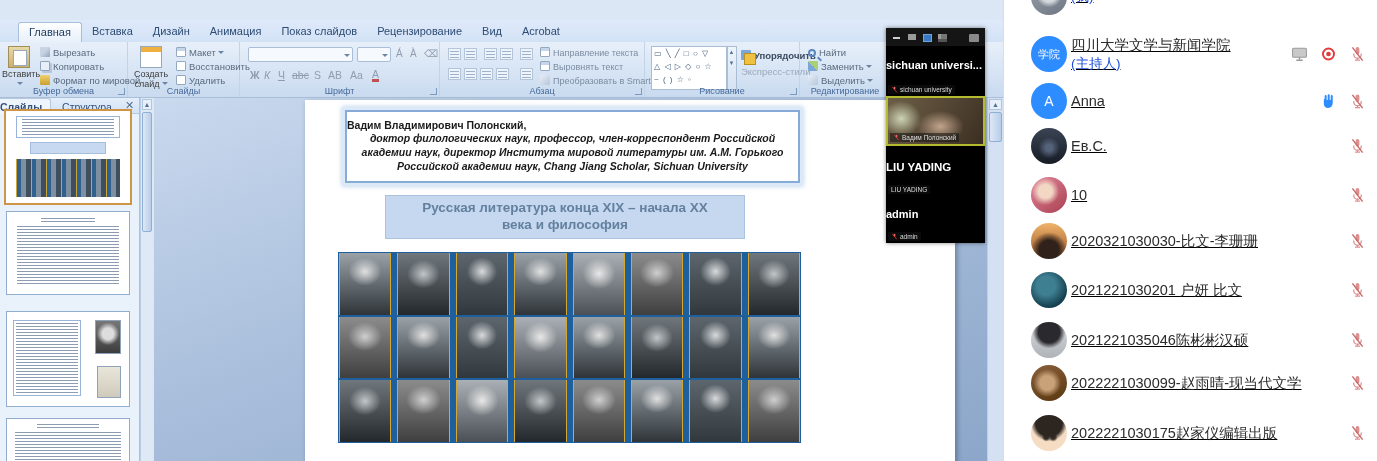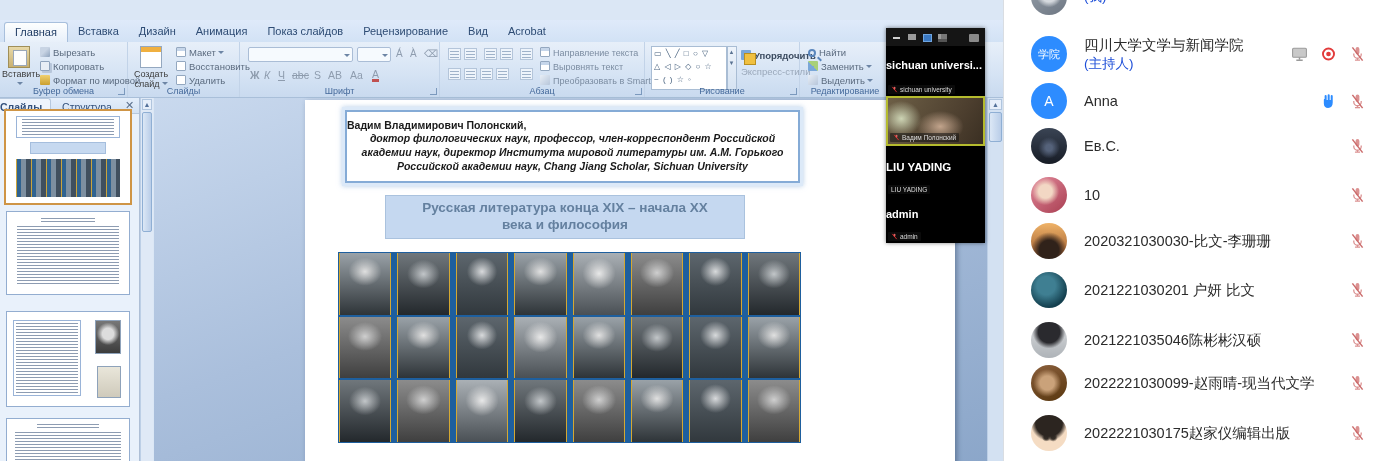--- a/index.html
+++ b/index.html
@@ -23,21 +23,21 @@
   .winbtn { position:absolute; top:4px; width:22px; height:13px; }
   #btn-min { right:78px; } #btn-min::after { content:""; position:absolute; left:6px; top:8px; width:9px; height:2px; background:#8b8b8b; }
   #btn-max { right:48px; } #btn-max::after { content:""; position:absolute; left:6px; top:2px; width:9px; height:8px; border:2px solid #8b8b8b; }
   #btn-close { right:20px; } #btn-close::before,#btn-close::after { content:""; position:absolute; left:10px; top:1px; width:2px; height:11px; background:#8b8b8b; }
   #btn-close::before { transform:rotate(45deg); } #btn-close::after { transform:rotate(-45deg); }
 
   
   #tabrow { position:absolute; left:0; top:20px; width:1003px; height:22px; background:linear-gradient(#dfeafa,#d2e2f5); }
   .rtab { float:left; margin-top:2px; padding:3px 10px 4px; font-size:11px; color:#2e4c74; }
   .rtab.active { background:linear-gradient(#fdfefe,#e8f0fa); border:1px solid #a8bfdc; border-bottom:none; border-radius:3px 3px 0 0; color:#1f3least; color:#1f3b63; }
-  #tabrow .rtab:first-child { margin-left:4px; }
+  #tabrow .rtab:first-child { margin-left:18px; }
 
   
   #ribbon { position:absolute; left:0; top:42px; width:1003px; height:56px;
     background:linear-gradient(#e7eff9,#d5e3f4 60%,#c9daef); border-bottom:1px solid #a9bfd9; }
   .rgroup { position:absolute; top:0; height:55px; border-right:1px solid #c2d3e8; }
   .rg-label { position:absolute; left:0; right:0; bottom:1px; text-align:center; font-size:9px; color:#44699a; }
   .launcher { position:absolute; right:2px; bottom:2px; width:7px; height:7px; border-right:1px solid #7b99bd; border-bottom:1px solid #7b99bd; }
   .bigbtn { position:absolute; top:3px; width:34px; text-align:center; font-size:9px; color:#3c3c3c; line-height:1.1; }
   .bigico { width:22px; height:22px; margin:1px auto 2px; }
   .smallbtn { position:absolute; height:13px; font-size:9.5px; color:#5a6a7e; white-space:nowrap; }
@@ -147,21 +147,21 @@
   #tile4 { top:168px; height:47px; background:#000; }
   .tile-name { position:absolute; left:0; right:0; top:38%; transform:translateY(-50%); text-align:left; color:#fff; font-weight:bold; font-size:11px; white-space:nowrap; }
   #tile3 .tile-name { font-size:11.5px; top:42%; }
   .tile-label { position:absolute; left:2px; bottom:2px; display:flex; align-items:center; gap:2px; color:#ddd; font-size:6.5px; background:rgba(20,20,20,.55); padding:1px 3px; border-radius:1px; white-space:nowrap; }
   .tile-label svg { flex:0 0 auto; }
 
   
   #plist { position:absolute; left:1003px; top:0; width:374px; height:461px; background:#fff; border-left:1px solid #d9dde2; }
   .p-row { position:absolute; left:0; width:374px; height:48px; display:flex; align-items:center; padding-left:27px; }
   .av { width:36px; height:36px; border-radius:50%; flex:0 0 36px; display:flex; align-items:center; justify-content:center; color:#fff; overflow:hidden; }
-  .p-text { margin-left:17px; min-width:0; }
+  .p-text { margin-left:4px; min-width:0;text-decoration:underline; }
   .p-name { font-size:14.5px; color:#2b2b2b; white-space:nowrap; }
   .p-sub { font-size:13.5px; color:#1d4ed8; }
   .p-sub:empty, .p-name:empty { display:none; }
   .p-icons { position:absolute; right:12px; top:50%; transform:translateY(-50%); display:flex; align-items:center; gap:12px; }
   #pr0 { top:-27px; }
   #pr1 { top:26px; height:56px; }
   #pr2 { top:77px; } #pr3 { top:122px; } #pr4 { top:171px; } #pr5 { top:217px; }
   #pr6 { top:266px; } #pr7 { top:316px; } #pr8 { top:359px; } #pr9 { top:409px; }
   .av0 { background:radial-gradient(circle at 50% 42%, #d5d9de 28%, rgba(0,0,0,0) 48%), linear-gradient(150deg,#9aa3ad,#6d7682); }
   .av1, .av2 { background:#2d8cff; }

